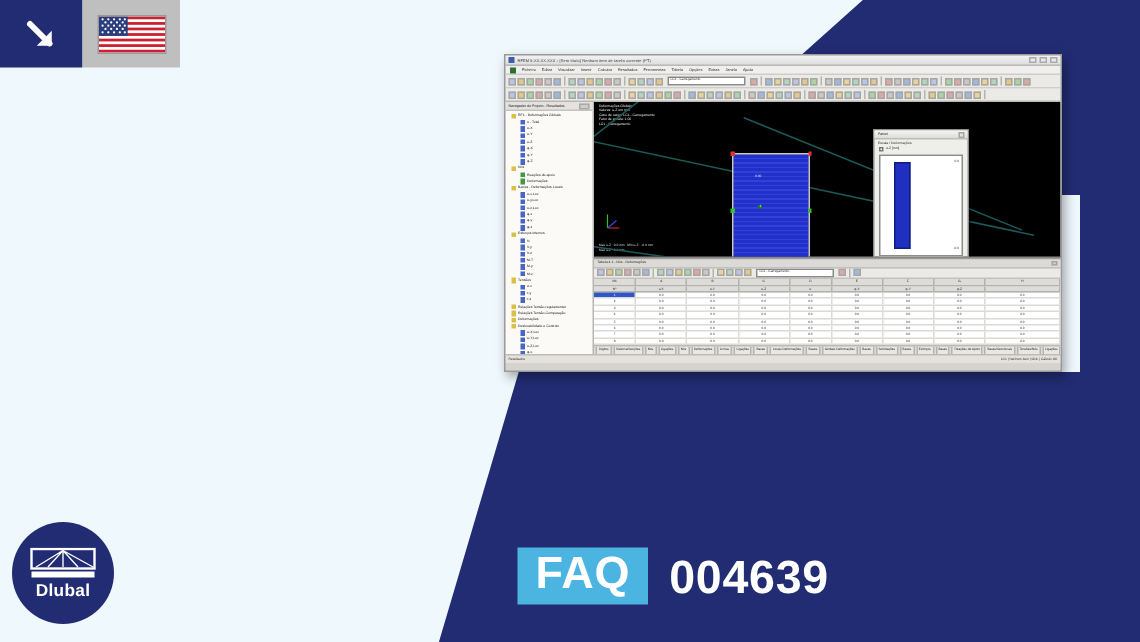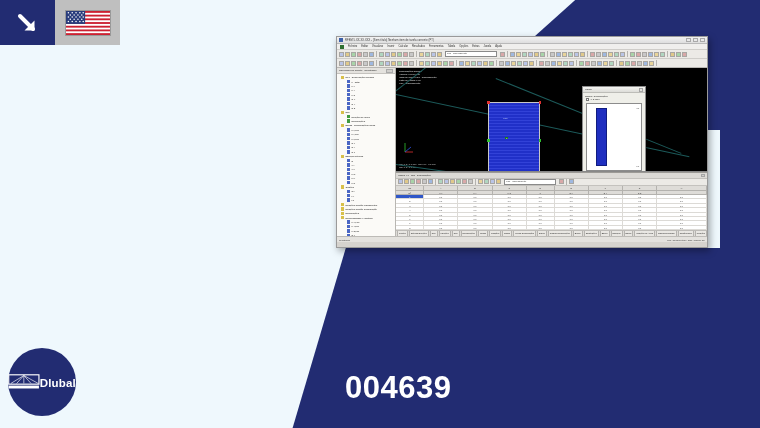--- a/index.html
+++ b/index.html
@@ -63,21 +63,21 @@
   }
 
   
   .logo {
     position:absolute;
     left:8px; bottom:12px;
     width:68px; height:68px;
     border-radius:50%;
     background:#222c72;
     z-index:7;
-    display:flex; flex-direction:row;
+    display:flex; flex-direction:column;
     align-items:center; justify-content:center;
   }
   .logo-mark { width:44px; height:22px; display:block; }
   .logo-text {
     color:#ffffff;
     font-size:11.5px;
     font-weight:bold;
     letter-spacing:0.2px;
     margin-top:1px;
   }
@@ -872,16 +872,17 @@
   <div class="logo">
     <svg class="logo-mark" viewBox="0 0 44 22">
       <rect x="1" y="1" width="42" height="13" fill="none" stroke="#ffffff" stroke-width="1.6"></rect>
       <path d="M22 2 L4 13 M22 2 L42 13 M22 2 L22 13 M22 2 L12 13 M22 2 L32 13" stroke="#ffffff" stroke-width="0.9" fill="none"></path>
       <rect x="1" y="16" width="42" height="4" fill="#ffffff"></rect>
     </svg>
     <div class="logo-text">Dlubal</div>
   </div>
 
   <div class="faq-strip">
+    <div class="faq-badge">FAQ</div>
     <div class="faq-number">004639</div>
   </div>
 
 </div>
 
 </body></html>

